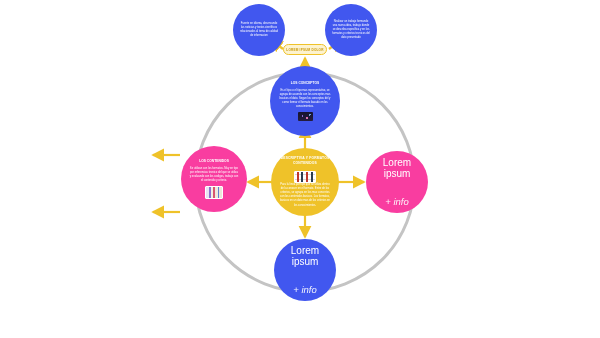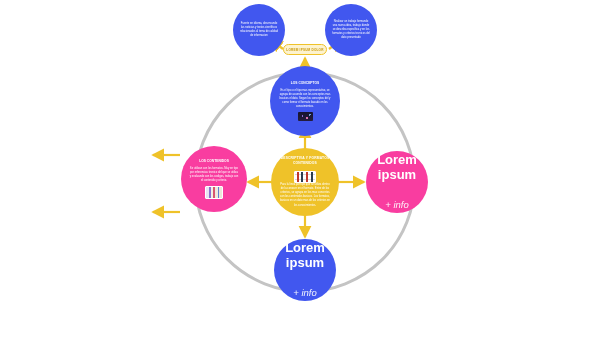--- a/index.html
+++ b/index.html
@@ -27,21 +27,21 @@
   
   .blue{background:#4157ef;}
   .blue .n-title,.blue .n-body{color:#ffffff;}
 
   
   .pink{background:#f93da0;}
   .pink .n-title,.pink .n-body{color:#ffffff;}
 
   
   .big-label{line-height:1.12;}
-  .big-label .lorem{font-size:13px;font-weight:bold;color:#ffffff;}
+  .big-label .lorem{font-size:10px;font-weight:normal;color:#ffffff;}
   .big-label .info{font-size:9.5px;font-style:italic;color:#ffffff;opacity:.92;margin-top:18px;}
 
   
   .n-title{font-size:3.3px;font-weight:bold;text-transform:uppercase;line-height:1.35;
            max-width:78%;margin-bottom:3px;}
   .n-body{font-size:2.7px;line-height:1.5;max-width:74%;}
 
   .thumb{margin-top:3px;border-radius:1px;overflow:hidden;display:block;}
 
   

